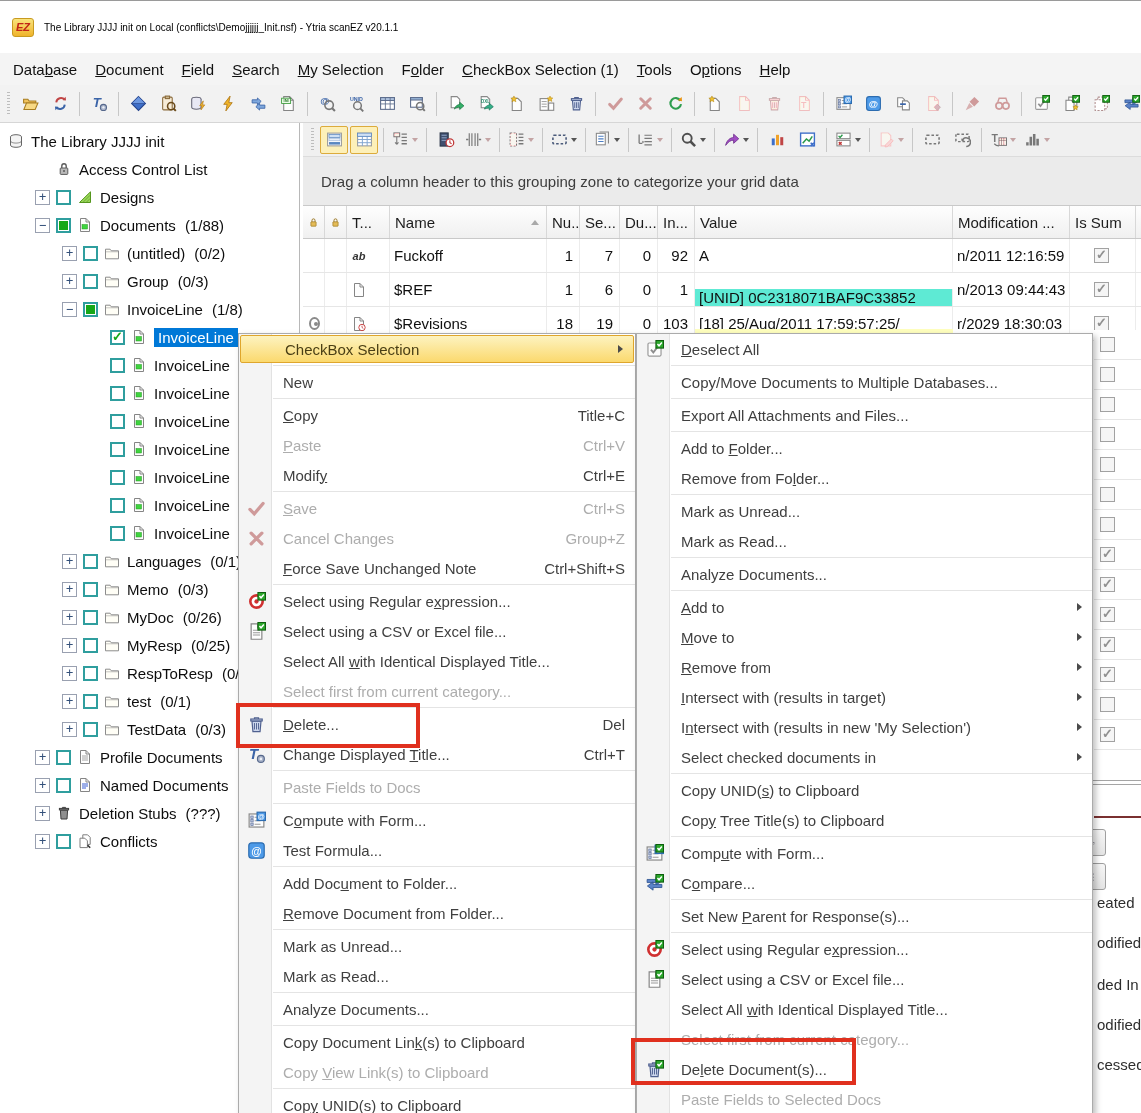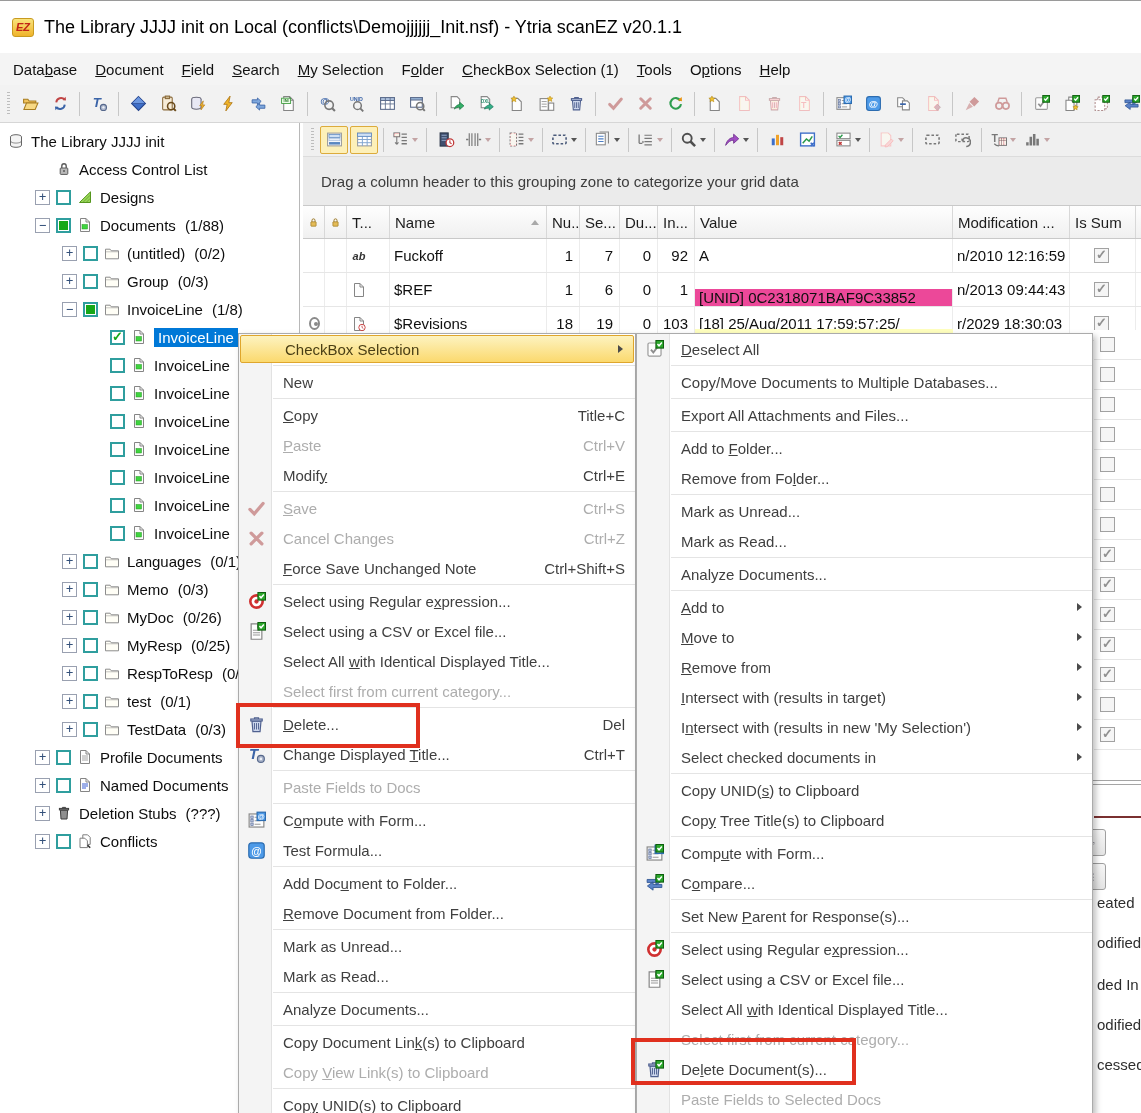--- a/index.html
+++ b/index.html
@@ -6,21 +6,21 @@
   html,body { width:1141px; height:1113px; overflow:hidden; background:#fff;
     font-family:"Liberation Sans", sans-serif; }
   .window { position:absolute; inset:0; border-top:1px solid #9a9a9a; background:#fff; }
 
   
   .titlebar { position:absolute; left:0; top:0; width:100%; height:52px; background:#fff;
     display:flex; align-items:center; padding-left:12px; }
   .applogo { width:22px; height:19px; background:linear-gradient(#f9e47c,#efb32b);
     border:1px solid #c89a20; border-radius:3px; color:#c22516; font-weight:bold; font-style:italic;
     font-size:11px; display:flex; align-items:center; justify-content:center; margin-right:10px; }
-  .apptitle { font-size:18px; color:#000; }
+  .apptitle { font-size:10px; color:#000; }
 
   
   .menubar { position:absolute; left:0; top:52px; width:100%; height:32px; background:#f4f4f4;
     display:flex; align-items:center; padding-left:4px; }
   .mb-item { padding:5px 9px; font-size:15px; color:#111; }
   .u { text-decoration:underline; }
 
   
   .toolbar-main { position:absolute; left:0; top:84px; width:100%; height:38px; background:#f2f2f2;
     border-bottom:1px solid #d6d6d6; display:flex; align-items:center; padding-left:7px; overflow:hidden; }
@@ -65,21 +65,21 @@
   .gh { display:flex; align-items:center; padding:0 5px; border-right:1px solid #d8d8d8;
     font-size:15px; color:#1c1c1c; overflow:hidden; white-space:nowrap; flex:none; }
   .gh svg { width:13px; height:13px; margin:0 auto; }
   .sort { width:0; height:0; border-left:4px solid transparent; border-right:4px solid transparent;
     border-bottom:5px solid #a9a9a9; margin-left:auto; margin-right:2px; }
   .grows { position:absolute; left:303px; top:238px; width:838px; }
   .grow { height:34px; display:flex; border-bottom:1px solid #e6e6e6; background:#fff; }
   .gc { display:flex; align-items:center; padding:0 4px; border-right:1px solid #ececec;
     font-size:15px; color:#0f0f0f; overflow:hidden; white-space:nowrap; flex:none; }
   .gc.num { justify-content:flex-end; padding-right:6px; }
-  .gc.hl { background:#ec4899;margin-top:16px; }
+  .gc.hl { background:#5eead4;margin-top:16px; }
   .gc svg { width:16px; height:16px; }
   .radio { width:13px; height:13px; border:2px solid #8a8a8a; border-radius:50%; position:relative;
     margin-left:2px; }
   .radio::after { content:""; position:absolute; left:2.5px; top:2.5px; width:4px; height:4px;
     border-radius:50%; background:#8a8a8a; }
   .gcheck { width:15px; height:15px; border:1px solid #a2a2a2; background:#f5f5f5; position:relative;
     flex:none; }
   .gcheck.on::after { content:"\2713"; position:absolute; left:1px; top:-2px; font-size:13px;
     font-weight:bold; color:#909090; }
   .row4-sliver { position:absolute; left:695px; top:328px; width:258px; height:4px; background:#ffffbe; z-index:1; }
@@ -866,21 +866,21 @@
           <svg viewBox="0 0 16 16">
             <text x="8" y="11.5" font-size="11" font-style="italic" font-weight="bold" fill="#333" text-anchor="middle">ab</text>
           </svg>
         </div>
         <div class="gc" style="width: 157px;">Fuckoff</div>
         <div class="gc num" style="width: 33px;">1</div>
         <div class="gc num" style="width: 40px;">7</div>
         <div class="gc num" style="width: 38px;">0</div>
         <div class="gc num" style="width: 37px;">92</div>
         <div class="gc" style="width: 258px;">A</div>
-        <div class="gc" style="width: 117px;">n/2010 12:16:59</div>
+        <div class="gc" style="width: 117px;">n/2011 12:16:59</div>
         <div class="gc" style="width: 66px; padding-left: 24px;">
           <span class="gcheck on"></span>
         </div>
       </div>
       <div class="grow">
         <div class="gc" style="width: 22px;"></div>
         <div class="gc" style="width: 22px;"></div>
         <div class="gc" style="width: 43px;">
           <svg viewBox="0 0 16 16">
             <path d="M3.5 1.5h5.5l3.5 3.5v9.5H3.5z" fill="#fdfdfd" stroke="#858585"></path>
@@ -1014,21 +1014,21 @@
         <span class="mlabel"><span class="u">S</span>ave</span>
         <span class="short">Ctrl+S</span>
       </div>
       <div class="mi-row dis">
         <span class="micon">
           <svg viewBox="0 0 16 16" style="color:#cf9a9a">
             <path d="M3.5 3.5l9 9m0-9l-9 9" stroke="currentColor" stroke-width="2.8" stroke-linecap="round"></path>
           </svg>
         </span>
         <span class="mlabel">Cancel Changes</span>
-        <span class="short">Ctrl+Z</span>
+        <span class="short">Group+Z</span>
       </div>
       <div class="mi-row">
         <span class="mlabel"><span class="u">F</span>orce Save Unchanged Note</span>
         <span class="short">Ctrl+Shift+S</span>
       </div>
       <div class="mi-sep"></div>
       <div class="mi-row">
         <span class="micon">
           <svg viewBox="0 0 16 16">
             <circle cx="8" cy="8" r="5.2" fill="#fff" stroke="#d03030" stroke-width="2.2"></circle>

